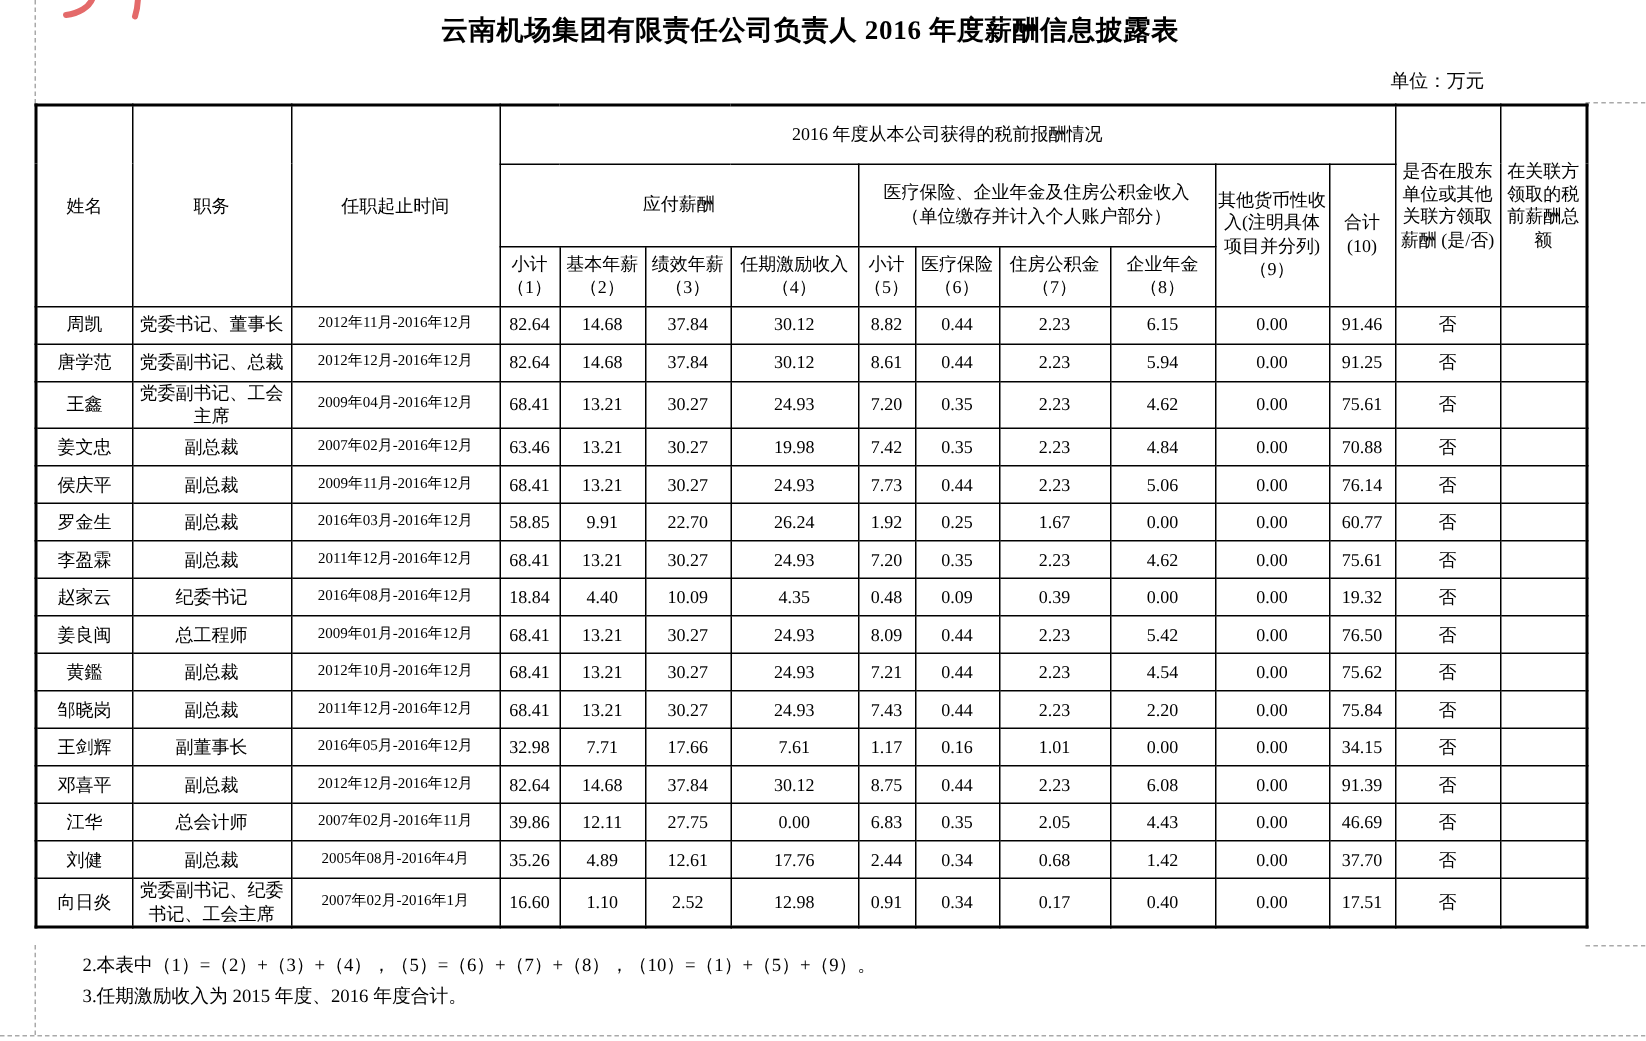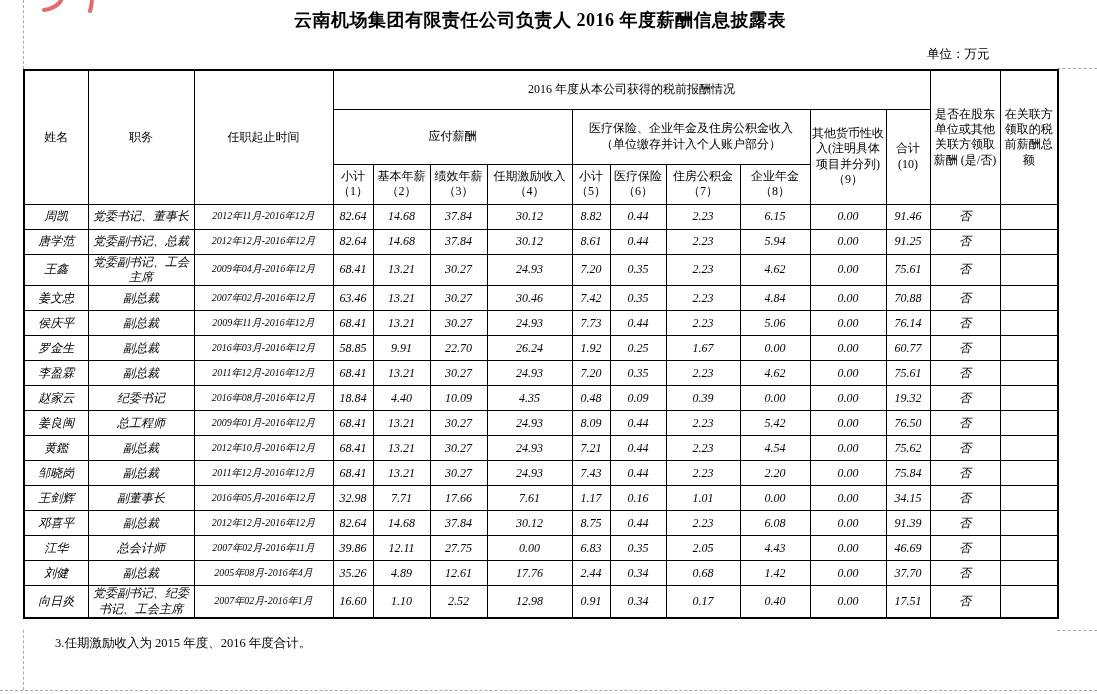--- a/index.html
+++ b/index.html
@@ -25,21 +25,21 @@
     position:absolute;top:69px;left:23px;width:1034px;
     border-collapse:collapse;table-layout:fixed;border:2px solid #000;
   }
   .salary th,.salary td{
     border:1px solid #000;text-align:center;vertical-align:middle;
     font-weight:normal;font-size:12px;line-height:1.28;padding:0 1px;overflow:hidden;
   }
   .salary thead tr.h1{height:39px;}
   .salary thead tr.h2{height:55px;}
   .salary thead tr.h3{height:40px;}
-  .salary tbody tr{height:25px;font-style:italic;}
+  .salary tbody tr{height:25px;}
   .salary td:nth-child(3){white-space:nowrap;font-size:10px;}
   
   .notes{position:absolute;top:633px;left:28px;font-size:12.5px;line-height:21px;}
   .notes .note-line{white-space:nowrap;}
   .notes .indent{margin-left:27px;}
 </style>
 </head>
 <body>
 
 <div class="pb pb-v" style="left:23px;top:0;height:69px;"></div>
@@ -182,21 +182,21 @@
         <td>否</td>
         <td></td>
       </tr>
       <tr>
         <td>姜文忠</td>
         <td>副总裁</td>
         <td>2007年02月-2016年12月</td>
         <td>63.46</td>
         <td>13.21</td>
         <td>30.27</td>
-        <td>30.46</td>
+        <td>19.98</td>
         <td>7.42</td>
         <td>0.35</td>
         <td>2.23</td>
         <td>4.84</td>
         <td>0.00</td>
         <td>70.88</td>
         <td>否</td>
         <td></td>
       </tr>
       <tr>
@@ -400,14 +400,15 @@
         <td>0.40</td>
         <td>0.00</td>
         <td>17.51</td>
         <td>否</td>
         <td></td>
       </tr>
     </tbody>
 </table>
 
 <div class="notes">
+  <div class="note-line indent">2.本表中（1）=（2）+（3）+（4），（5）=（6）+（7）+（8），（10）=（1）+（5）+（9）。</div>
   <div class="note-line indent">3.任期激励收入为 2015 年度、2016 年度合计。</div>
 </div>
 
 </body></html>

